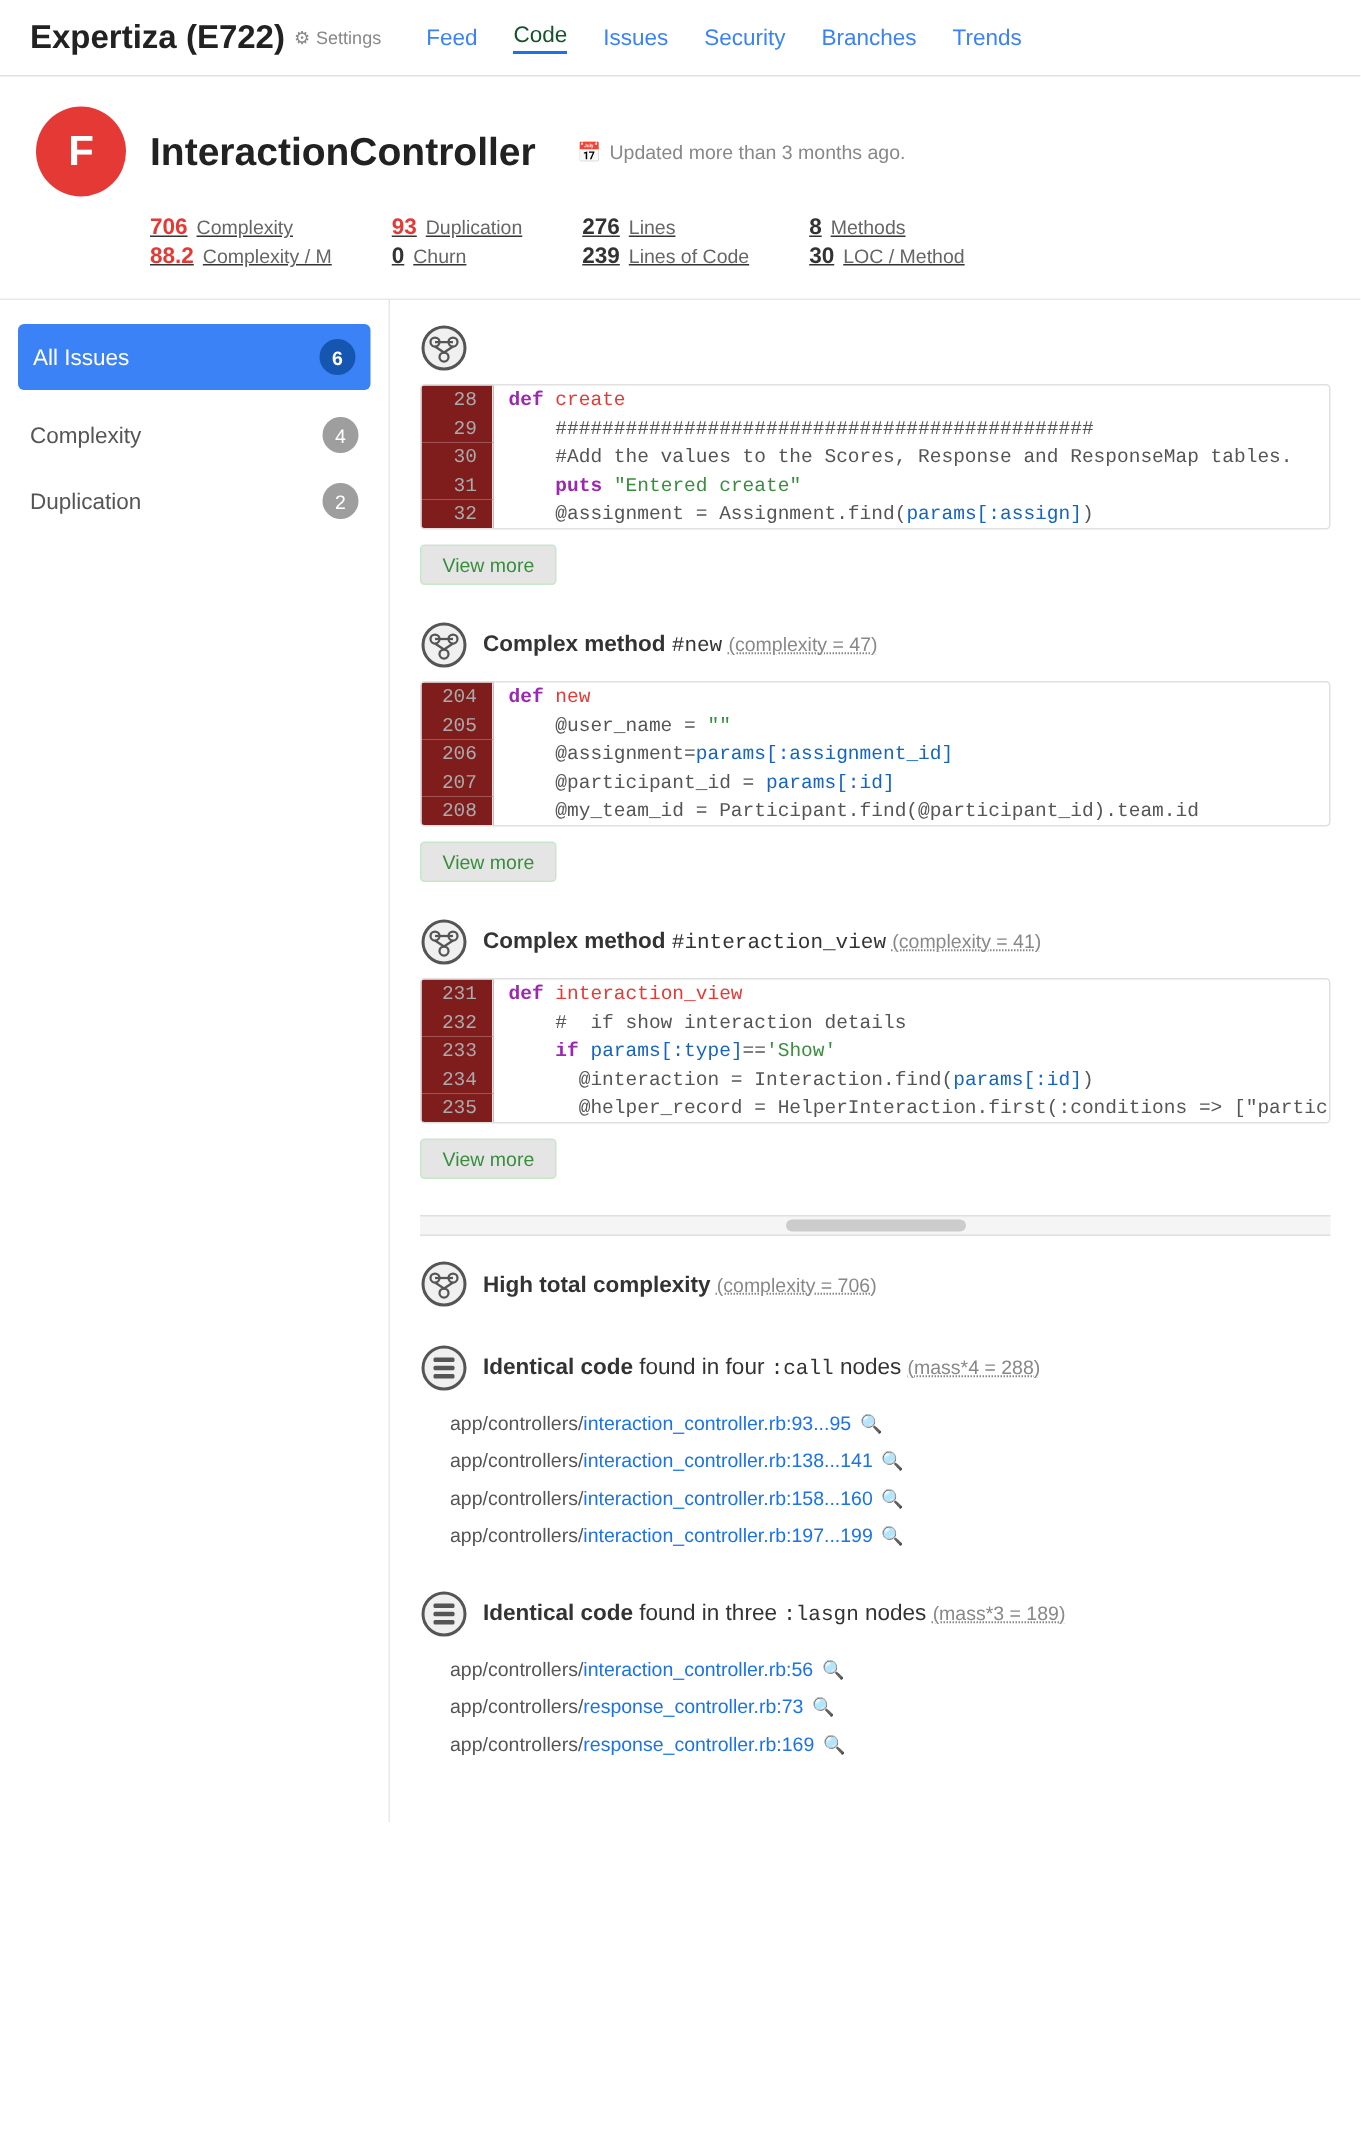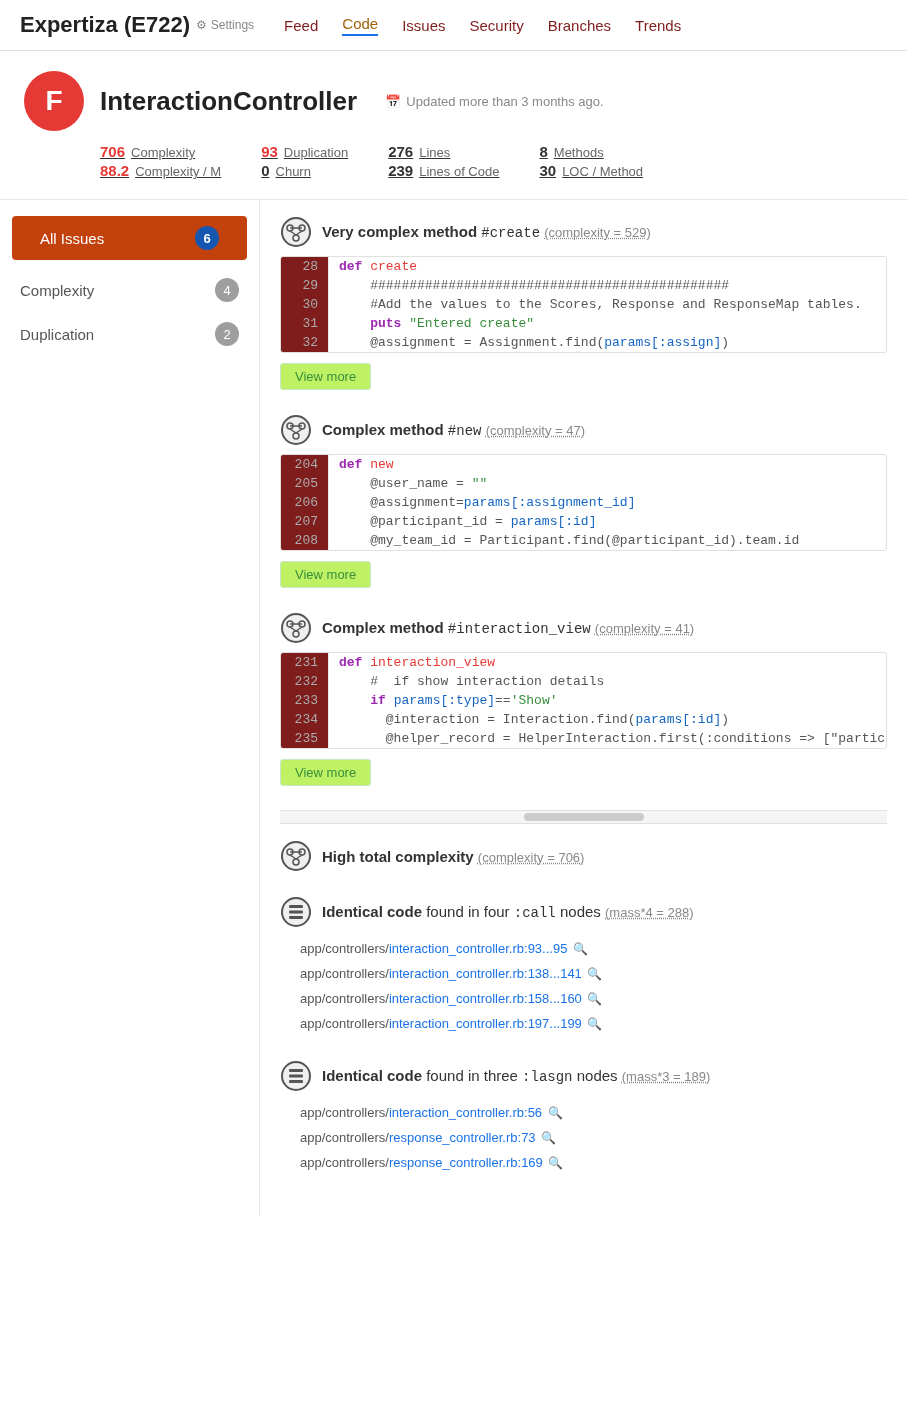--- a/index.html
+++ b/index.html
@@ -3,42 +3,42 @@
   <meta charset="utf-8">
   <style>
     * { box-sizing: border-box; margin: 0; padding: 0; }
     body { font-family: -apple-system, BlinkMacSystemFont, 'Segoe UI', Helvetica, Arial, sans-serif; font-size: 14px; color: #333; background: #fff; }
 
     
     .header { display: flex; align-items: center; padding: 12px 20px; border-bottom: 1px solid #e0e0e0; }
     .header-title { font-size: 22px; font-weight: bold; color: #222; margin-right: 6px; }
     .header-settings { font-size: 12px; color: #888; margin-right: 30px; display: flex; align-items: center; gap: 4px; }
     .header-nav { display: flex; gap: 24px; align-items: center; }
-    .nav-item { text-decoration: none; color: #7f1d1d; font-size: 15px; }
-    .nav-item.active { color: #a16207; border-bottom: 2px solid #1a73e8; padding-bottom: 2px; font-weight: 500; }
+    .nav-item { text-decoration: none; color: #3b82f6; font-size: 15px; }
+    .nav-item.active { color: #14532d; border-bottom: 2px solid #1a73e8; padding-bottom: 2px; font-weight: 500; }
     .header-title-wrap { display: flex; flex-direction: row; }
 
     
     .project-header { padding: 20px 24px; border-bottom: 1px solid #e8e8e8; }
     .project-title-row { display: flex; align-items: center; gap: 16px; margin-bottom: 12px; }
     .project-avatar { width: 60px; height: 60px; border-radius: 50%; background: #e53935; color: #fff; font-size: 28px; font-weight: bold; display: flex; align-items: center; justify-content: center; }
     .project-name { font-size: 26px; font-weight: bold; color: #222; }
     .project-updated { font-size: 13px; color: #888; display: flex; align-items: center; gap: 5px; margin-left: 12px; }
     .project-stats { display: flex; gap: 40px; padding-left: 76px; text-decoration: underline; }
     .stat-group { display: flex; flex-direction: column; gap: 2px; }
     .stat-row { display: flex; gap: 6px; align-items: baseline; }
     .stat-number { font-size: 15px; font-weight: bold; color: #e53935; }
     .stat-label { font-size: 13px; color: #666; }
 
     
     .main-layout { display: flex; min-height: 600px; }
 
     
     .sidebar { width: 260px; padding: 16px 12px; border-right: 1px solid #e8e8e8; flex-shrink: 0; }
-    .sidebar-btn { background: #c2410c; color: #fff; border: none; border-radius: 4px; padding: 10px 28px; width: 100%; font-size: 15px; font-weight: 500; cursor: pointer; display: flex; align-items: center; justify-content: space-between; margin-bottom: 8px; }
+    .sidebar-btn { background: #3b82f6; color: #fff; border: none; border-radius: 4px; padding: 10px 10px; width: 100%; font-size: 15px; font-weight: 500; cursor: pointer; display: flex; align-items: center; justify-content: space-between; margin-bottom: 8px; }
     .sidebar-badge { background: #1557b0; border-radius: 50%; width: 24px; height: 24px; display: flex; align-items: center; justify-content: center; font-size: 13px; font-weight: bold; }
     .sidebar-item { display: flex; align-items: center; justify-content: space-between; padding: 10px 8px; cursor: pointer; color: #333; }
     .sidebar-item-label { font-size: 15px; color: #555; }
     .sidebar-item-badge { background: #9e9e9e; color: #fff; border-radius: 50%; width: 24px; height: 24px; display: flex; align-items: center; justify-content: center; font-size: 13px; }
 
     
     .content { flex: 1; padding: 16px 20px; overflow: hidden; }
 
     
     .issue-card { margin-bottom: 24px; }
@@ -50,21 +50,21 @@
 
     
     .code-block { border: 1px solid #e0e0e0; border-radius: 3px; overflow: hidden; margin-bottom: 6px; }
     .code-line { display: flex; font-family: 'Courier New', monospace; font-size: 13px; }
     .line-num { color: #aaa; padding: 2px 10px 2px 8px; min-width: 48px; text-align: right; background: #7f1d1d; border-right: 1px solid #e8e8e8; user-select: none; }
     .line-code { padding: 2px 10px; color: #555; white-space: pre; overflow: hidden; }
     .line-code .kw { color: #9c27b0; font-weight: bold; }
     .line-code .method-name { color: #e53935; }
     .line-code .string { color: #388e3c; }
     .line-code .param { color: #1565c0; }
-    .view-more-btn { border: 1px solid #c8e6c9; background: #bef264; color: #388e3c; padding: 5px 14px; font-size: 13px; cursor: pointer; border-radius: 3px; margin-top: 4px; }
+    .view-more-btn { border: 1px solid #c8e6c9; background: #e5e5e5; color: #388e3c; padding: 5px 14px; font-size: 13px; cursor: pointer; border-radius: 3px; margin-top: 4px; }
 
     
     .dup-list { padding-left: 20px; margin-top: 8px; }
     .dup-list li { list-style: disc; padding: 5px 0; font-size: 13px; color: #555; display: flex; align-items: center; gap: 6px; }
     .dup-list li a { color: #1a73e8; text-decoration: none; }
     .search-icon-sm { color: #888; font-size: 12px; cursor: pointer; }
 
     
     .scroll-area { border-top: 1px solid #e0e0e0; border-bottom: 1px solid #e0e0e0; height: 14px; background: #f5f5f5; display: flex; align-items: center; justify-content: center; margin-bottom: 16px; }
     .scroll-thumb { width: 120px; height: 8px; background: #ccc; border-radius: 4px; }
@@ -174,23 +174,20 @@
       <div class="issue-title">
         <svg class="icon-complexity" viewBox="0 0 32 32" fill="none">
           <circle cx="16" cy="16" r="14" stroke="#555" stroke-width="2" fill="#f0f0f0"></circle>
           <circle cx="10" cy="12" r="3" stroke="#555" stroke-width="1.5" fill="none"></circle>
           <circle cx="22" cy="12" r="3" stroke="#555" stroke-width="1.5" fill="none"></circle>
           <circle cx="16" cy="22" r="3" stroke="#555" stroke-width="1.5" fill="none"></circle>
           <line x1="10" y1="15" x2="16" y2="19" stroke="#555" stroke-width="1.5"></line>
           <line x1="22" y1="15" x2="16" y2="19" stroke="#555" stroke-width="1.5"></line>
           <line x1="10" y1="12" x2="22" y2="12" stroke="#555" stroke-width="1.5"></line>
         </svg>
-        <span class="issue-title-text">
-          <strong>Very complex method</strong> <code>#create</code> <span class="complexity-link">(complexity = 529)</span>
-        </span>
       </div>
       <div class="code-block">
         <div class="code-line">
           <span class="line-num">28</span>
           <span class="line-code"><span class="kw">def</span> <span class="method-name">create</span></span>
         </div>
         <div class="code-line">
           <span class="line-num">29</span>
           <span class="line-code comment">    ##############################################</span>
         </div>

